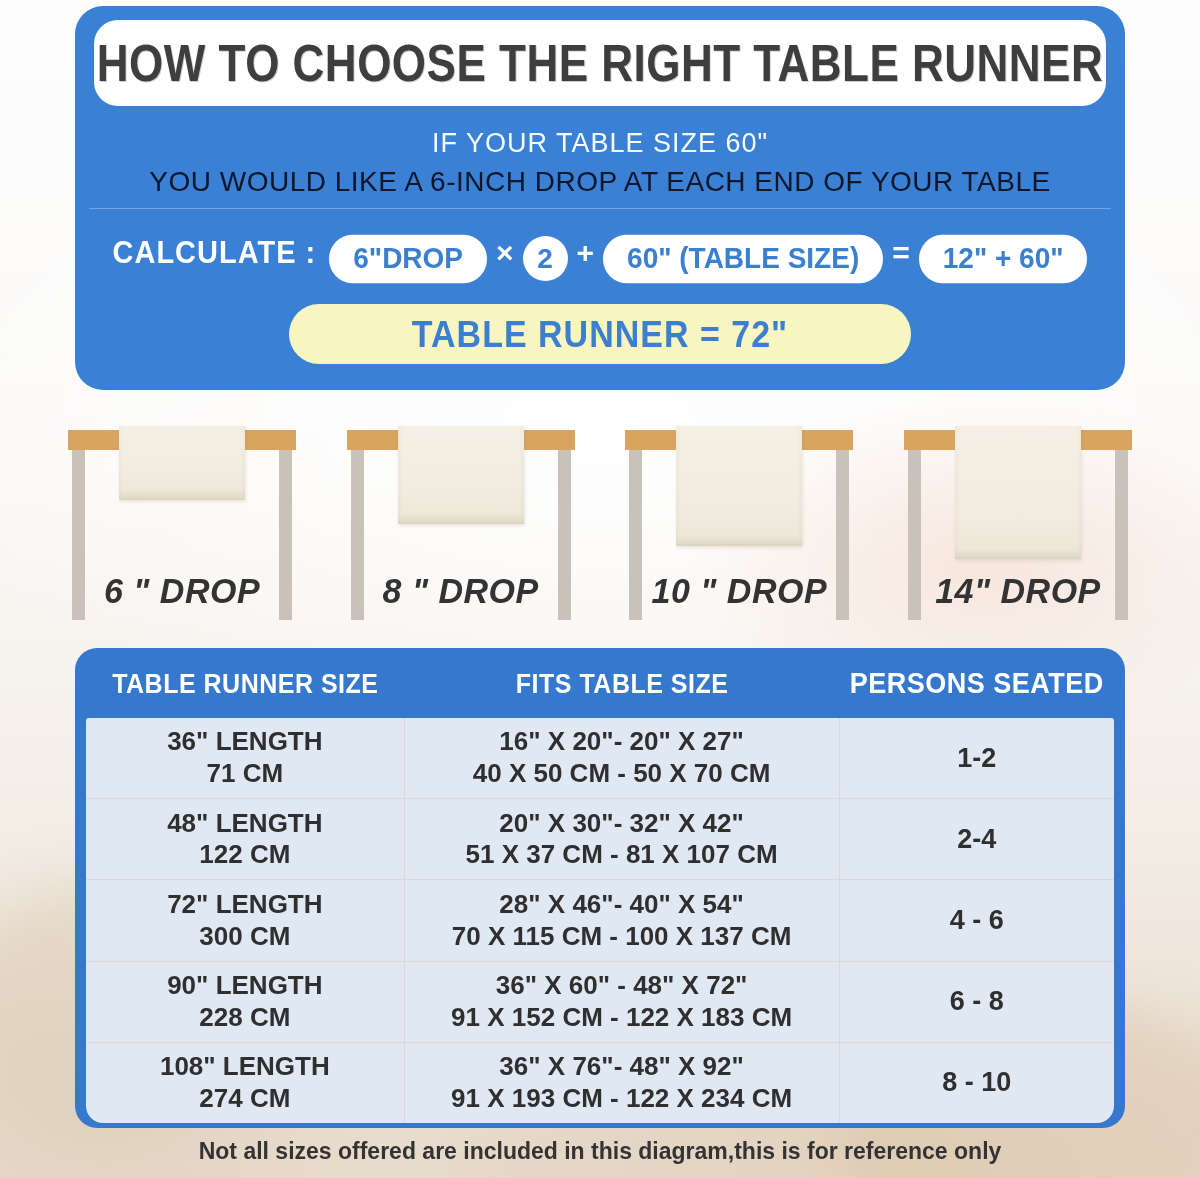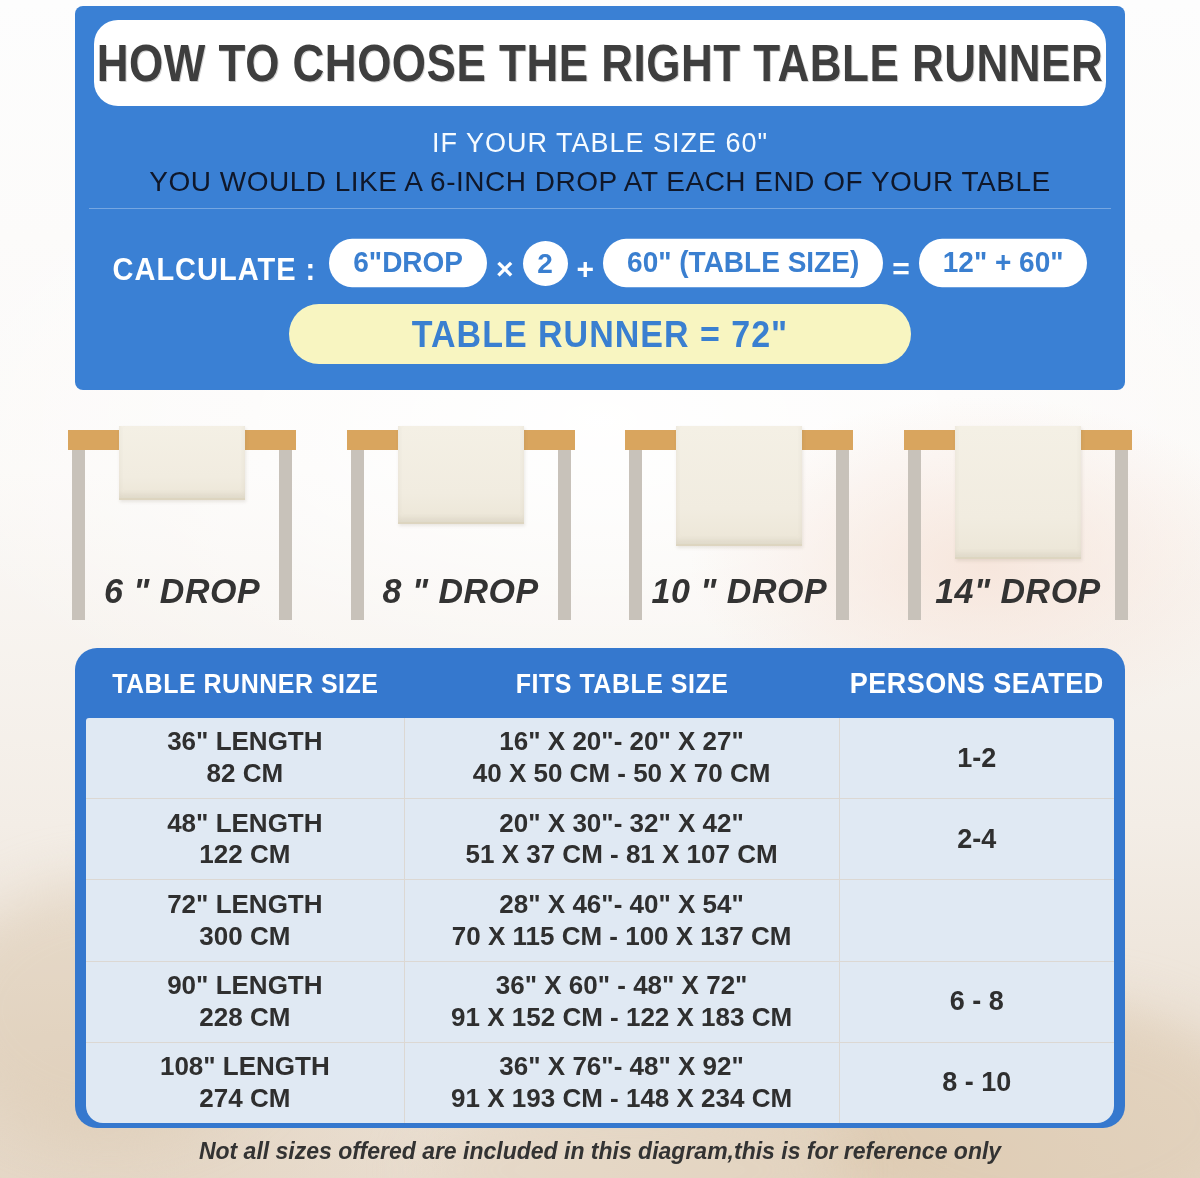--- a/index.html
+++ b/index.html
@@ -14,34 +14,34 @@
       radial-gradient(ellipse 900px 420px at 50% 420px, rgba(255,255,255,0.95), rgba(255,255,255,0) 80%),
       linear-gradient(180deg,#fdfdfd 0%,#fbf9f7 40%,#f3ede6 70%,#ece2d6 88%,#e9ddcf 100%);
   }
   .blob { position:absolute; filter:blur(26px); border-radius:50%; }
   .blob1 { left:-60px; top:880px; width:340px; height:260px; background:rgba(222,205,184,0.55); }
   .blob2 { left:840px; top:1000px; width:420px; height:240px; background:rgba(219,199,173,0.5); }
   .blob3 { left:420px; top:1090px; width:420px; height:160px; background:rgba(228,214,196,0.5); }
 
   
   .hero { position:absolute; left:75px; top:6px; width:1050px; height:384px;
-          background:#3a80d4; border-radius:8px; }
+          background:#3a80d4; border-radius:28px; }
   .title-box { position:absolute; left:19px; top:14px; width:1012px; height:86px;
                background:#ffffff; border-radius:24px;
                display:flex; align-items:center; justify-content:center; }
   .title-text { font-size:44px; font-weight:800; color:#3e3e3e; letter-spacing:0.5px;
                 white-space:nowrap; transform:scaleY(1.18); text-shadow:1px 1px 0 rgba(0,0,0,0.18); }
   .sub1 { position:absolute; top:122px; left:0; width:100%; text-align:center;
           color:#f6fbff; font-size:27px; letter-spacing:1px; }
   .sub2 { position:absolute; top:160px; left:0; width:100%; text-align:center;
           color:#0f172a; font-size:28px; letter-spacing:0.5px; }
   .hero-divider { position:absolute; top:202px; left:14px; width:1022px; height:1px;
                   background:rgba(255,255,255,0.3); }
   .calc-row { position:absolute; top:230px; left:0; width:100%; height:50px;
-              display:flex; align-items:flex-end; justify-content:center; gap:9px; }
+              display:flex; align-items:flex-start; justify-content:center; gap:9px; }
   .calc-label { color:#ffffff; font-weight:800; font-size:29px; letter-spacing:1px;
                 transform:scaleY(1.1); margin-right:4px; }
   .pill { background:#ffffff; color:#3a7fd0; font-weight:800; font-size:28px;
           border-radius:26px; padding:7px 24px; white-space:nowrap; transform:scaleY(1.05); }
   .op { color:#ffffff; font-weight:800; font-size:30px; }
   .circle { background:#ffffff; color:#3a7fd0; width:45px; height:45px; border-radius:50%;
             display:flex; align-items:center; justify-content:center; font-weight:800; font-size:28px; }
   .result-banner { position:absolute; top:298px; left:50%; transform:translateX(-50%);
                    width:622px; height:60px; background:#f8f5c1; border-radius:30px;
                    display:flex; align-items:center; justify-content:center; }
@@ -75,21 +75,21 @@
   .trow { flex:1; display:flex; align-items:center; }
   .trow + .trow { border-top:1.5px solid #dcd8d3; }
   .cell { display:flex; flex-direction:column; justify-content:center; text-align:center;
           height:100%; color:#2f2f2f; font-weight:700; font-size:26px; line-height:1.22; }
   .c1 { width:31%; border-right:1.5px solid #dcd8d3; }
   .c2 { width:42.3%; border-right:1.5px solid #dcd8d3; }
   .c3 { width:26.7%; font-size:27px; }
   .th.c1, .th.c2, .th.c3 { border-right:none; height:auto; }
 
   .footer-note { position:absolute; top:1138px; left:0; width:100%; text-align:center;
-                 font-weight:700; font-size:23px; color:#333333;font-style:italic; }
+                 font-weight:700; font-size:23px; color:#333333; }
 </style>
 </head>
 <body>
 
 <div class="page">
   <div class="blob blob1"></div>
   <div class="blob blob2"></div>
   <div class="blob blob3"></div>
 
   <div class="hero">
@@ -148,21 +148,21 @@
   <div class="size-table">
     <div class="table-header">
       <div class="th c1">TABLE RUNNER SIZE</div>
       <div class="th c2">FITS TABLE SIZE</div>
       <div class="th c3">PERSONS SEATED</div>
     </div>
     <div class="table-body">
       <div class="trow">
         <div class="cell c1">
           <span>36" LENGTH</span>
-          <span>82 CM</span>
+          <span>71 CM</span>
         </div>
         <div class="cell c2">
           <span>16" X 20"- 20" X 27"</span>
           <span>40 X 50 CM - 50 X 70 CM</span>
         </div>
         <div class="cell c3">1-2</div>
       </div>
       <div class="trow">
         <div class="cell c1">
           <span>48" LENGTH</span>
@@ -176,40 +176,41 @@
       </div>
       <div class="trow">
         <div class="cell c1">
           <span>72" LENGTH</span>
           <span>300 CM</span>
         </div>
         <div class="cell c2">
           <span>28" X 46"- 40" X 54"</span>
           <span>70 X 115 CM - 100 X 137 CM</span>
         </div>
+        <div class="cell c3">4 - 6</div>
       </div>
       <div class="trow">
         <div class="cell c1">
           <span>90" LENGTH</span>
           <span>228 CM</span>
         </div>
         <div class="cell c2">
           <span>36" X 60" - 48" X 72"</span>
           <span>91 X 152 CM - 122 X 183 CM</span>
         </div>
         <div class="cell c3">6 - 8</div>
       </div>
       <div class="trow">
         <div class="cell c1">
           <span>108" LENGTH</span>
           <span>274 CM</span>
         </div>
         <div class="cell c2">
           <span>36" X 76"- 48" X 92"</span>
-          <span>91 X 193 CM - 148 X 234 CM</span>
+          <span>91 X 193 CM - 122 X 234 CM</span>
         </div>
         <div class="cell c3">8 - 10</div>
       </div>
     </div>
   </div>
 
   <div class="footer-note">Not all sizes offered are included in this diagram,this is for reference only</div>
 </div>
 
 </body></html>

